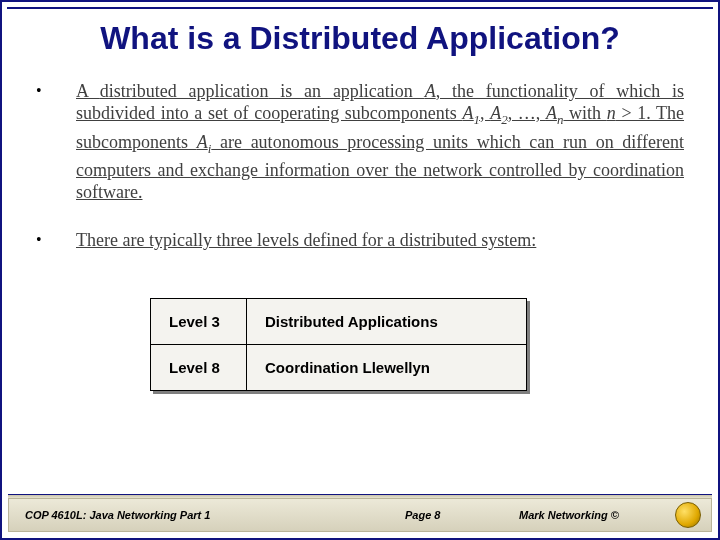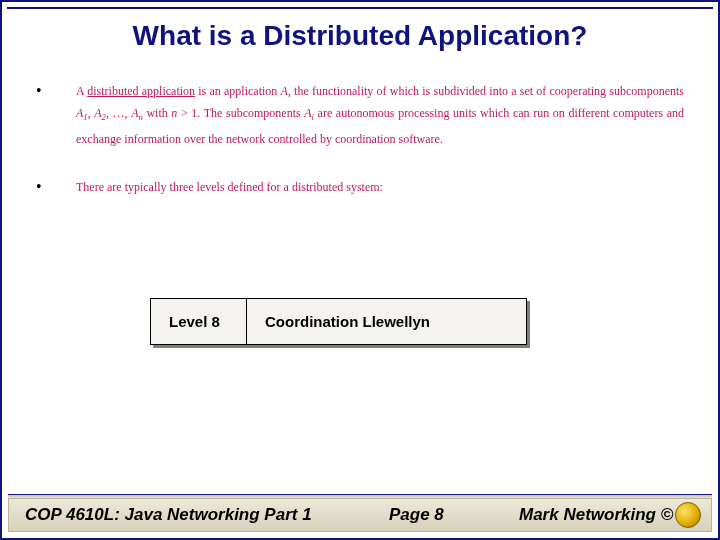--- a/index.html
+++ b/index.html
@@ -21,21 +21,21 @@
     position: absolute;
     top: 5px; left: 5px; right: 5px;
     height: 2px;
     background: #10137f;
   }
   .title {
     position: absolute;
     top: 18px;
     left: 0; right: 0;
     text-align: center;
-    font-size: 28px;
+    font-size: 32px;
     color: #10137f;
     font-family: Arial, Helvetica, sans-serif;
   }
   .body {
     position: absolute;
     top: 78px;
     left: 34px;
     right: 34px;
   }
   .bullet-row {
@@ -44,25 +44,26 @@
     margin-bottom: 26px;
   }
   .bullet-dot {
     width: 14px;
     font-size: 16px;
     line-height: 22px;
     color: #000;
     flex: 0 0 14px;
   }
   .bullet-text {
-    font-size: 12px;
+    font-size: 18px;
     line-height: 22px;
-    color: #be185d;
+    color: #404040;
     text-align: justify;
     flex: 1;
+    text-decoration: underline;
   }
   .u { text-decoration: underline; }
   .it { font-style: italic; }
   .sub { font-size: 0.72em; vertical-align: sub; font-style: italic; }
 
   .levels-table {
     position: absolute;
     top: 296px;
     left: 148px;
     border-collapse: collapse;
@@ -83,27 +84,27 @@
   .footer {
     position: absolute;
     left: 6px; right: 6px;
     bottom: 6px;
     height: 34px;
     background: linear-gradient(#ece9d8, #d6d1bb);
     border: 1px solid #b9b49a;
     display: flex;
     align-items: center;
     font-family: Arial, Helvetica, sans-serif;
-    font-size: 17px;
+    font-size: 11px;
     font-weight: bold;
     font-style: italic;
     color: #000;
   }
   .footer .course { position: absolute; left: 16px; }
-  .footer .page   { position: absolute; left: 380px; }
+  .footer .page   { position: absolute; left: 396px; }
   .footer .author { position: absolute; left: 510px; }
   .footer .logo {
     position: absolute;
     right: 10px;
     width: 26px; height: 26px;
     border-radius: 50%;
     background: radial-gradient(circle at 35% 35%, #ffe066 0%, #e0a800 60%, #8a6b00 100%);
     border: 1px solid #7a5e00;
   }
   .footer-top-accent {
@@ -134,20 +135,24 @@
 
     <div class="bullet-row">
       <div class="bullet-dot">•</div>
       <div class="bullet-text">There are typically three levels defined for a distributed system:</div>
     </div>
 
   </div>
 
   <table class="levels-table">
     <tbody>
+        <tr>
+      <td class="col0">Level 3</td>
+      <td class="col1">Distributed Applications</td>
+    </tr>
     <tr>
       <td class="col0">Level 8</td>
       <td class="col1">Coordination Llewellyn</td>
     </tr>
   </tbody>
     </table>
 
   <div class="footer-top-accent"></div>
   <div class="footer">
     <span class="course">COP 4610L: Java Networking Part 1</span>

